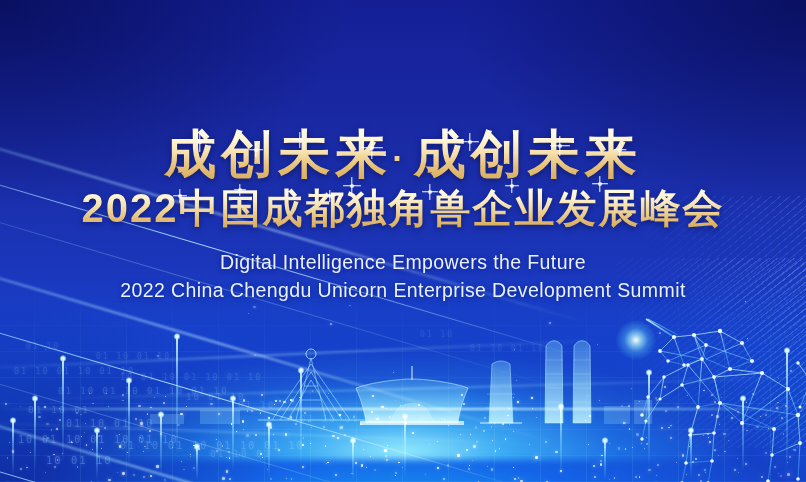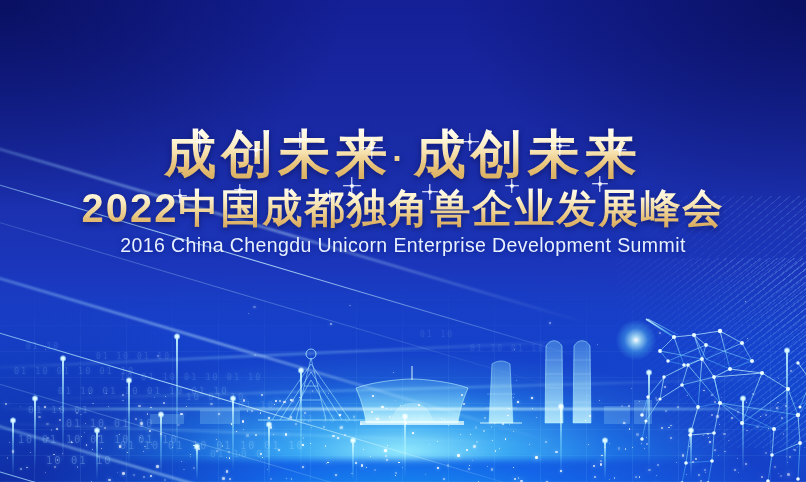--- a/index.html
+++ b/index.html
@@ -735,21 +735,22 @@
       <div class="sp" style="left: 45.1px; top: 348.7px; width: 1.2px; height: 1.2px; opacity: 0.3; box-shadow: rgba(190, 245, 255, 0.8) 0px 0px 3px;"></div>
       <div class="sp" style="left: 89.4px; top: 392.5px; width: 1.1px; height: 1.1px; opacity: 0.53; box-shadow: rgba(190, 245, 255, 0.8) 0px 0px 3px;"></div>
       <div class="sp" style="left: 107.7px; top: 406.1px; width: 0.8px; height: 0.8px; opacity: 0.56; box-shadow: rgba(190, 245, 255, 0.8) 0px 0px 3px;"></div>
     </div>
 
   <div class="textblock">
     <div class="title-main"><span>成创未来</span><span class="dot">·</span><span>成创未来</span></div>
 
     <div class="title-sub">2022中国成都独角兽企业发展峰会</div>
 
-    <div class="en en2">2016 China Chengdu Unicorn Enterprise Development Summit</div>
+    <div class="en en1">Digital Intelligence Empowers the Future</div>
+    <div class="en en2">2022 China Chengdu Unicorn Enterprise Development Summit</div>
   </div>
 
   <div id="starHost">
       <div class="star" style="left: 190px; top: 132px; width: 20px; height: 20px;">
         <i class="h"></i>
         <i class="v"></i>
         <b></b>
       </div>
       <div class="star" style="left: 249px; top: 143px; width: 14px; height: 14px;">
         <i class="h"></i>

